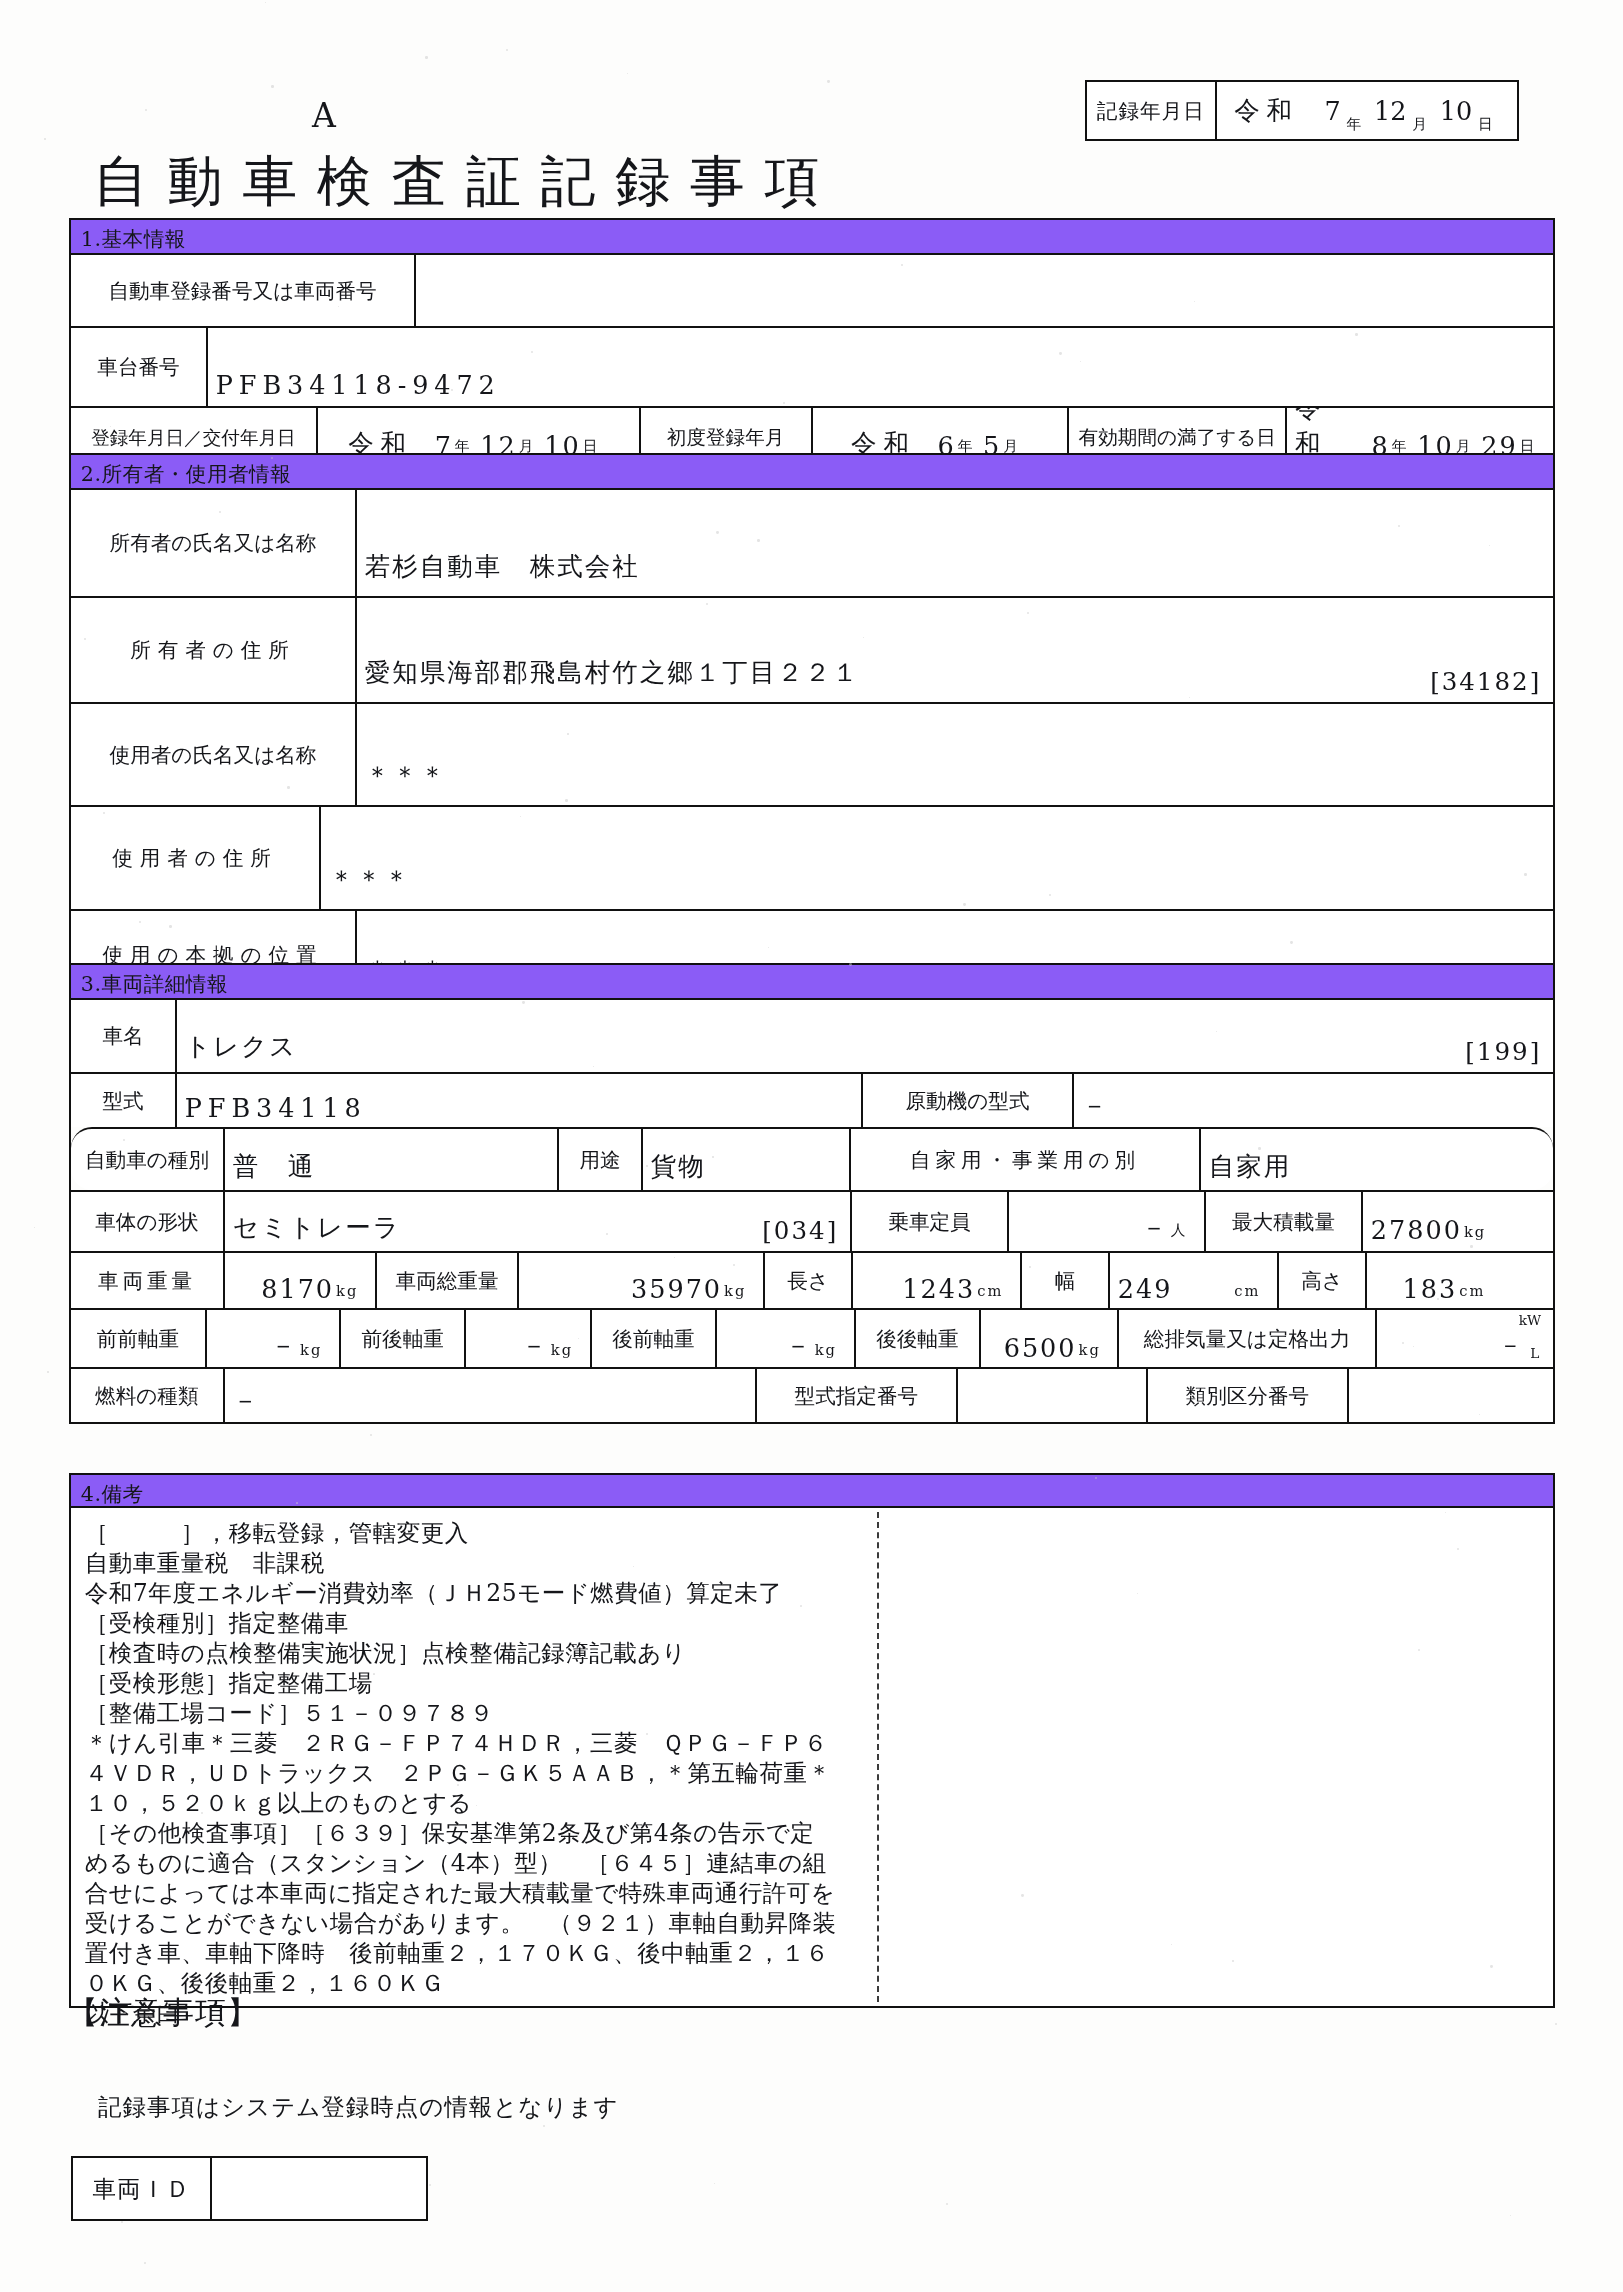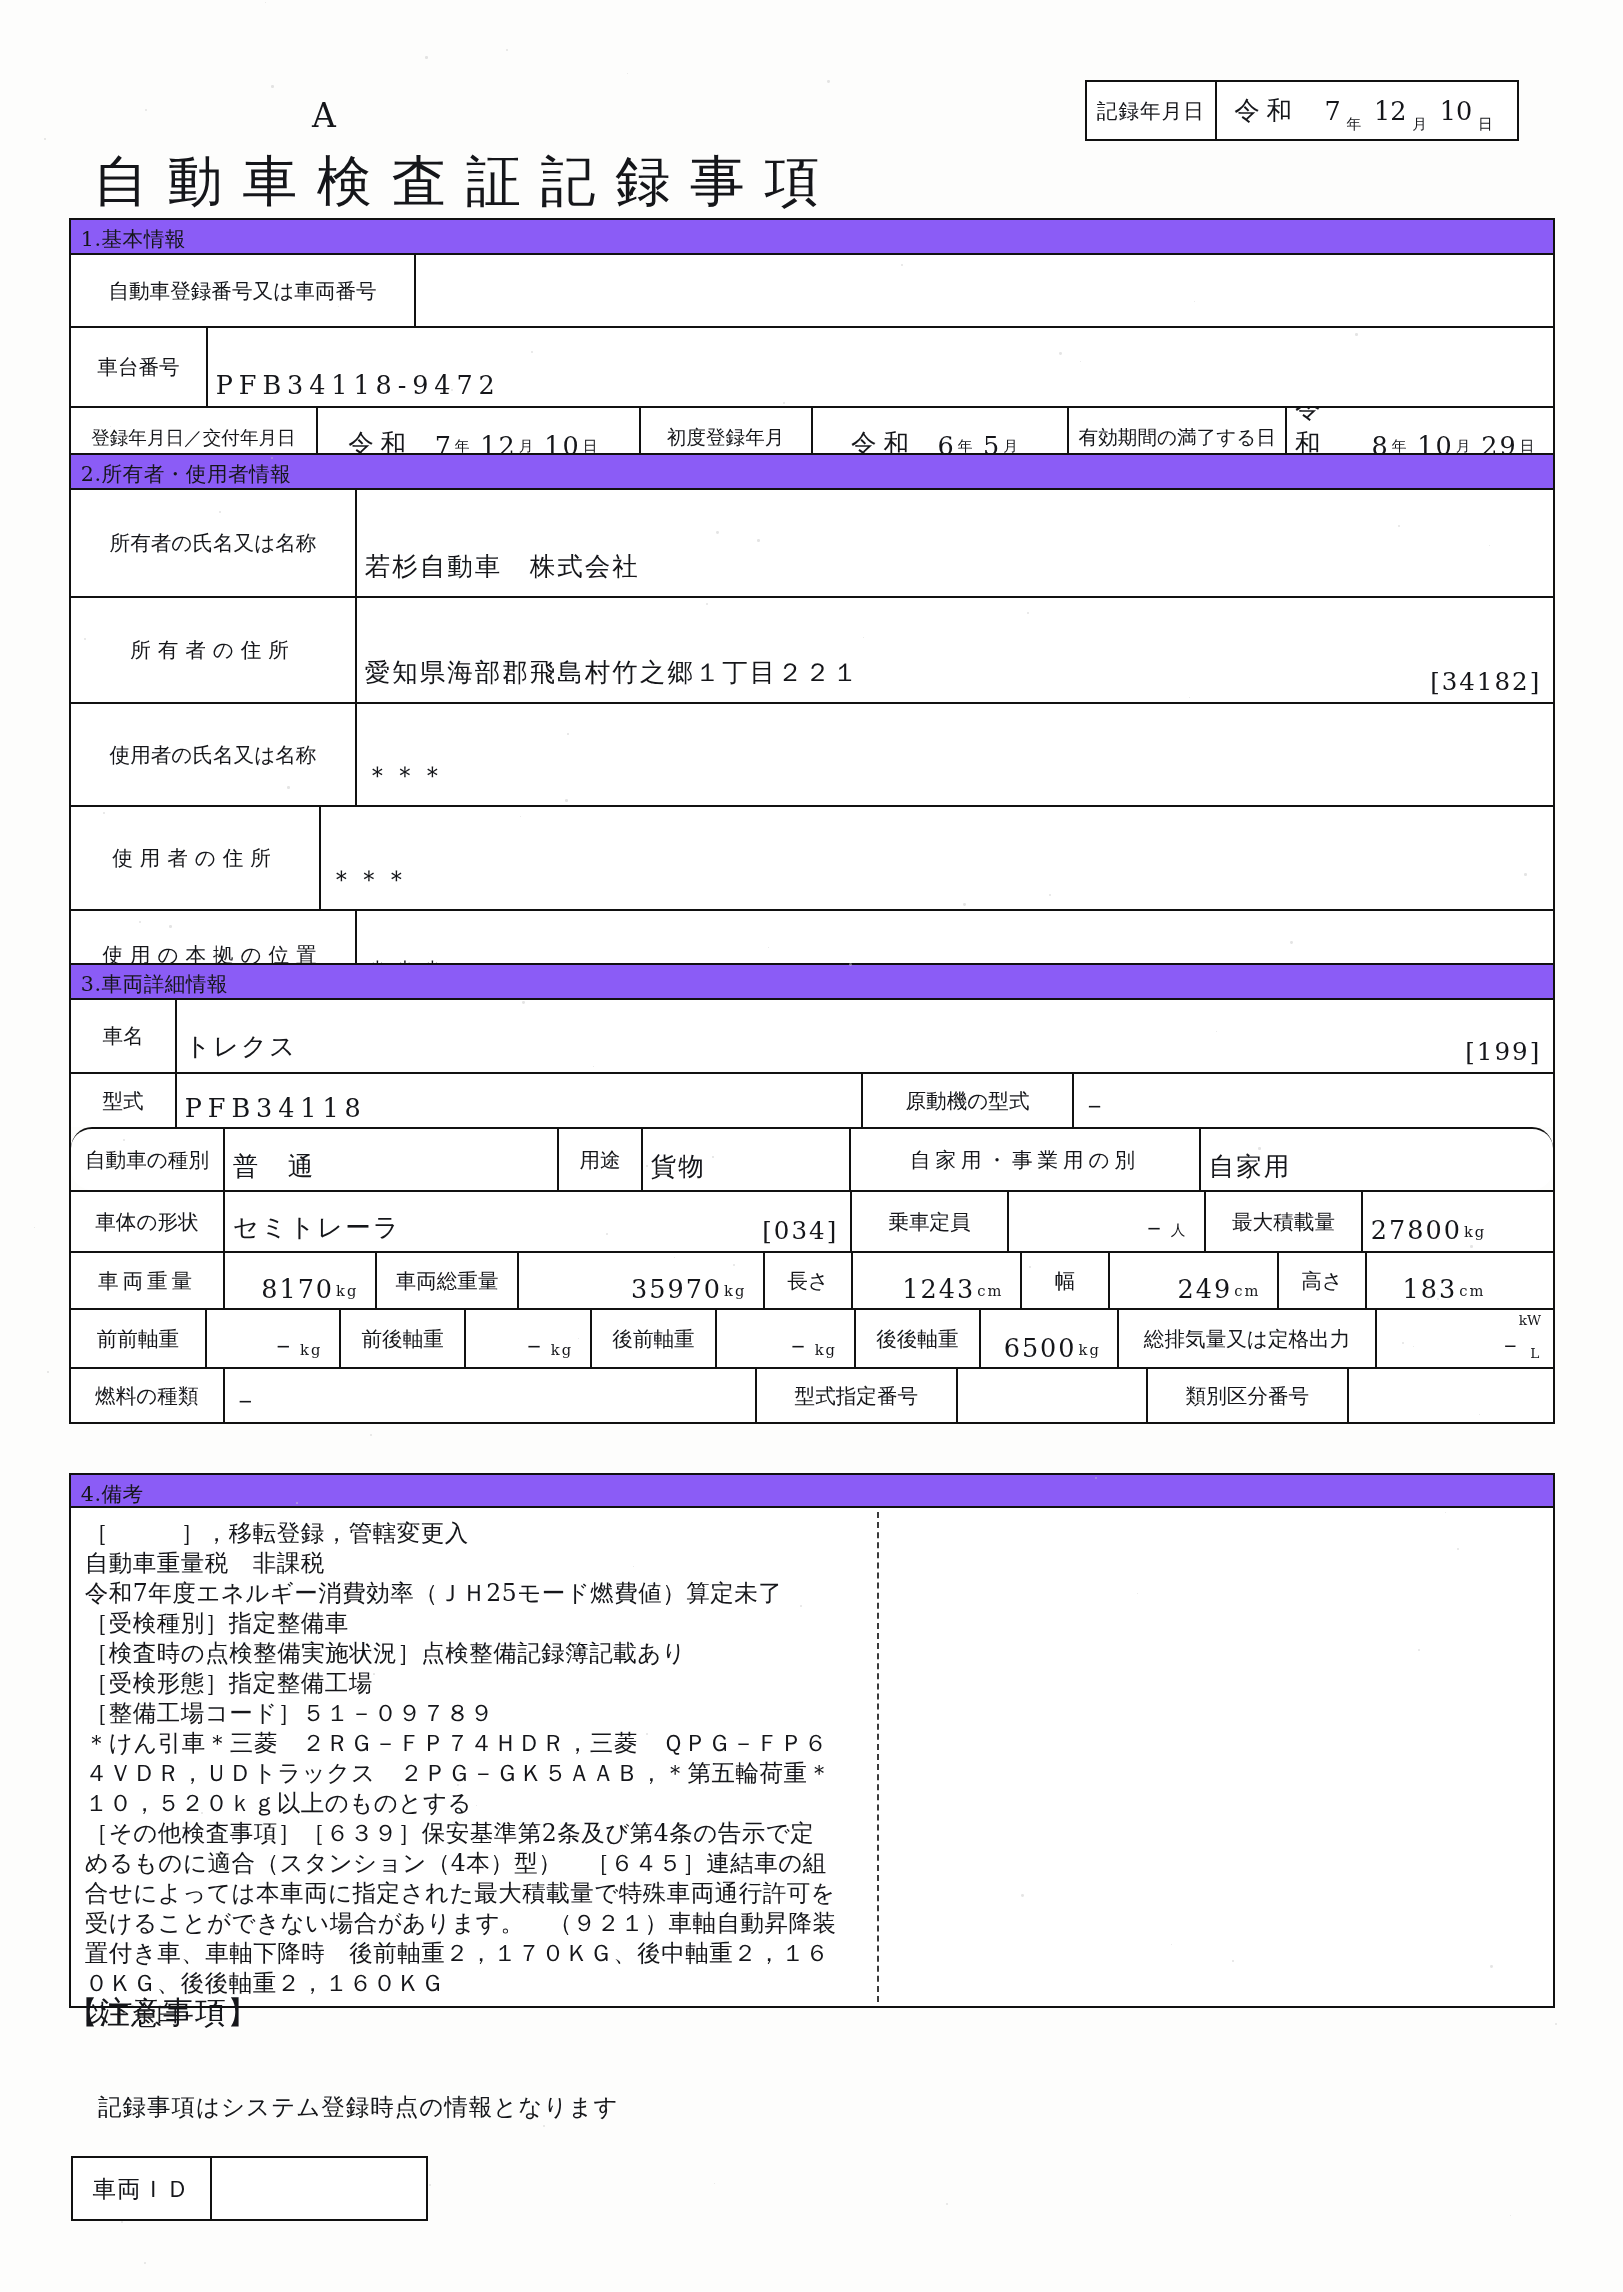--- a/index.html
+++ b/index.html
@@ -344,21 +344,21 @@
       <div class="cell val bl" style="width:246px;justify-content:flex-end;padding-bottom:3.9px;">
         <span>35970</span>
         <span class="unit">kg</span>
       </div>
       <div class="cell lbl bl" style="width:88px;">長さ</div>
       <div class="cell val bl" style="width:169px;justify-content:flex-end;padding-bottom:3.9px;">
         <span>1243</span>
         <span class="unit">cm</span>
       </div>
       <div class="cell lbl bl" style="width:88px;">幅</div>
-      <div class="cell val bl" style="width:169px;justify-content:flex-end;padding-bottom:3.9px;">
+      <div class="cell val bl" style="width:169px;justify-content:space-between;padding-bottom:3.9px;">
         <span>249</span>
         <span class="unit">cm</span>
       </div>
       <div class="cell lbl bl" style="width:88px;">高さ</div>
       <div class="cell val bl" style="width:137px;justify-content:flex-end;padding-bottom:3.9px;">
         <span>183</span>
         <span class="unit">cm</span>
       </div>
     </div>
 

